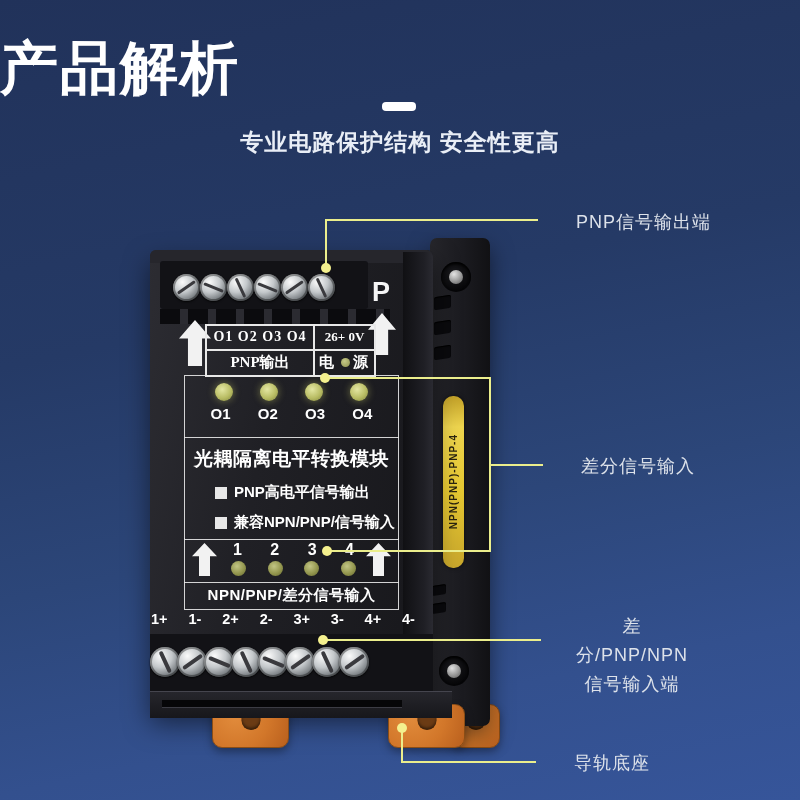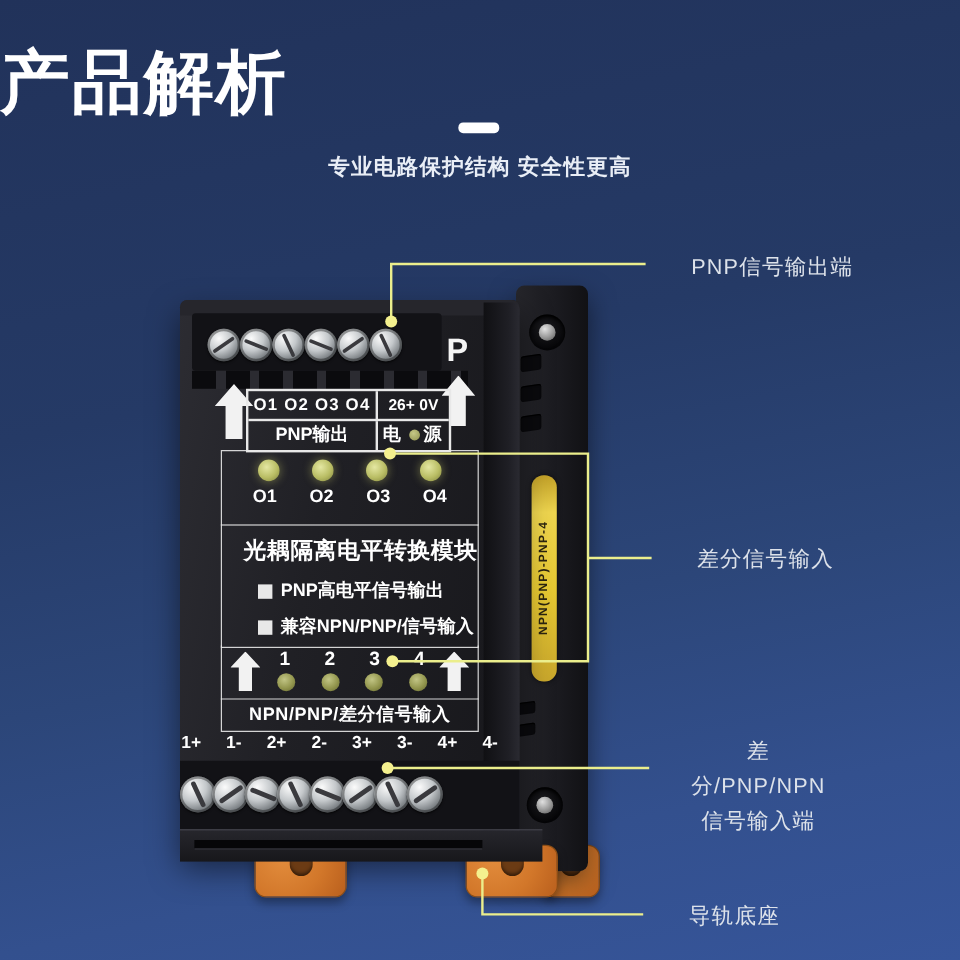--- a/index.html
+++ b/index.html
@@ -4,21 +4,21 @@
 <style>
   html,body{margin:0;padding:0;}
   body{font-family:"Liberation Sans","DejaVu Sans",sans-serif;}
   .stage{position:relative;width:800px;height:800px;overflow:hidden;
     background:linear-gradient(168deg,#21325a 0%,#253a66 38%,#2c4679 62%,#33508e 82%,#36559a 100%);}
   
   .title{position:absolute;top:30px;left:0;width:800px;text-align:left;
     font-size:58px;font-weight:900;color:#ffffff;letter-spacing:2px;}
   .title-dash{position:absolute;top:102px;left:382px;width:34px;height:9px;background:#ffffff;border-radius:4px;}
   .subtitle{position:absolute;top:127px;left:0;width:800px;text-align:center;
-    font-size:18px;font-weight:600;color:#e9eef6;letter-spacing:1px;}
+    font-size:23px;font-weight:600;color:#e9eef6;letter-spacing:1px;}
   
   .side-panel{position:absolute;left:430px;top:238px;width:60px;height:488px;z-index:2;
     background:linear-gradient(90deg,#26262b,#1b1b20 55%,#111114);border-radius:7px;
     box-shadow:0 10px 22px rgba(0,0,0,.5);}
   .screw-hole{position:absolute;width:30px;height:30px;border-radius:50%;
     background:radial-gradient(circle at 45% 40%,#1c1c20,#060608 70%);box-shadow:inset 0 2px 3px #000;}
   .screw-hole .pin{position:absolute;left:8px;top:8px;width:14px;height:14px;border-radius:50%;
     background:radial-gradient(circle at 35% 30%,#e8e8e8,#9a9a9a 55%,#555);}
   .vent{position:absolute;background:#0a0a0d;transform:skewY(-8deg);border-radius:2px;
     box-shadow:inset 0 1px 1px #000;}
@@ -46,39 +46,39 @@
   .screw::after{content:"";position:absolute;left:12%;right:12%;top:44%;height:12%;
     background:#3a3a3e;border-radius:2px;transform:rotate(22deg);}
   .screw:nth-of-type(2n)::after{transform:rotate(-35deg);}
   .screw:nth-of-type(3n)::after{transform:rotate(65deg);}
   .arrow{position:absolute;background:#f2f2f2;z-index:6;
     clip-path:polygon(50% 0,100% 40%,72% 40%,72% 100%,28% 100%,28% 40%,0 40%);}
   .p-label{position:absolute;left:372px;top:277px;z-index:6;color:#f5f5f5;font-size:27px;font-weight:800;}
   
   .out-table{position:absolute;left:205px;top:324px;width:167px;height:49px;z-index:6;
     display:grid;grid-template-columns:108px 1fr;grid-template-rows:1fr 1fr;
-    border:2px solid #e8e8e8;color:#ffffff;}
+    border:2px solid #e8e8e8;color:#ffffff;font-family:Liberation Serif, serif;}
   .out-table .cell{display:flex;align-items:center;justify-content:center;font-weight:800;position:relative;}
   .out-table .c1{border-right:2px solid #e8e8e8;border-bottom:2px solid #e8e8e8;font-size:14px;letter-spacing:1px;}
   .out-table .c2{border-bottom:2px solid #e8e8e8;font-size:13px;}
   .out-table .c3{border-right:2px solid #e8e8e8;font-size:15px;}
   .out-table .c4{font-size:15px;letter-spacing:2px;}
   .power-led{position:absolute;left:26px;top:7px;width:9px;height:9px;border-radius:50%;
     background:radial-gradient(circle at 40% 35%,#d9dc92,#9a9d52);opacity:.9;}
   
   .pbox{position:absolute;left:184px;width:213px;z-index:6;border:1.5px solid rgba(232,232,232,.9);color:#fff;}
   .box-led{top:375px;height:62px;border-bottom:none;}
   .led-row{display:flex;justify-content:space-around;padding:7px 16px 0 16px;}
   .led{width:18px;height:18px;border-radius:50%;
     background:radial-gradient(circle at 40% 35%,#e4e7a2,#b9bd64 55%,#7f823d);
     box-shadow:0 0 7px 1px rgba(205,210,110,.35);}
   .led.dim{width:15px;height:15px;background:radial-gradient(circle at 40% 35%,#c2c585,#93964e 55%,#63662f);box-shadow:none;}
   .led-labels{display:flex;justify-content:space-around;padding:4px 12px 0 12px;font-size:15px;font-weight:800;}
   .box-name{top:437px;height:101px;}
-  .mod-name{margin-top:8px;text-align:right;font-size:19px;font-weight:800;letter-spacing:.5px;font-family:Liberation Serif, serif;}
+  .mod-name{margin-top:8px;text-align:center;font-size:19px;font-weight:800;letter-spacing:.5px;font-family:Liberation Serif, serif;}
   .feature{display:flex;align-items:center;margin:11px 0 0 30px;font-size:15px;font-weight:800;}
   .feature .bullet{width:12px;height:12px;background:#e8e8e8;margin-right:7px;flex:none;}
   .box-num{top:538px;height:44px;border-top:none;}
   .num-row{display:flex;justify-content:space-between;padding:3px 44px 0 48px;font-size:16px;font-weight:800;}
   .numled-row{display:flex;justify-content:space-between;padding:2px 42px 0 46px;}
   .box-input{top:582px;height:27px;border-top:none;display:flex;align-items:center;justify-content:center;}
   .input-label{font-size:15px;font-weight:800;letter-spacing:.5px;}
   .term-labels{position:absolute;left:151px;top:611px;width:264px;z-index:6;display:flex;
     justify-content:space-between;color:#fff;font-size:14.5px;font-weight:800;}
   

